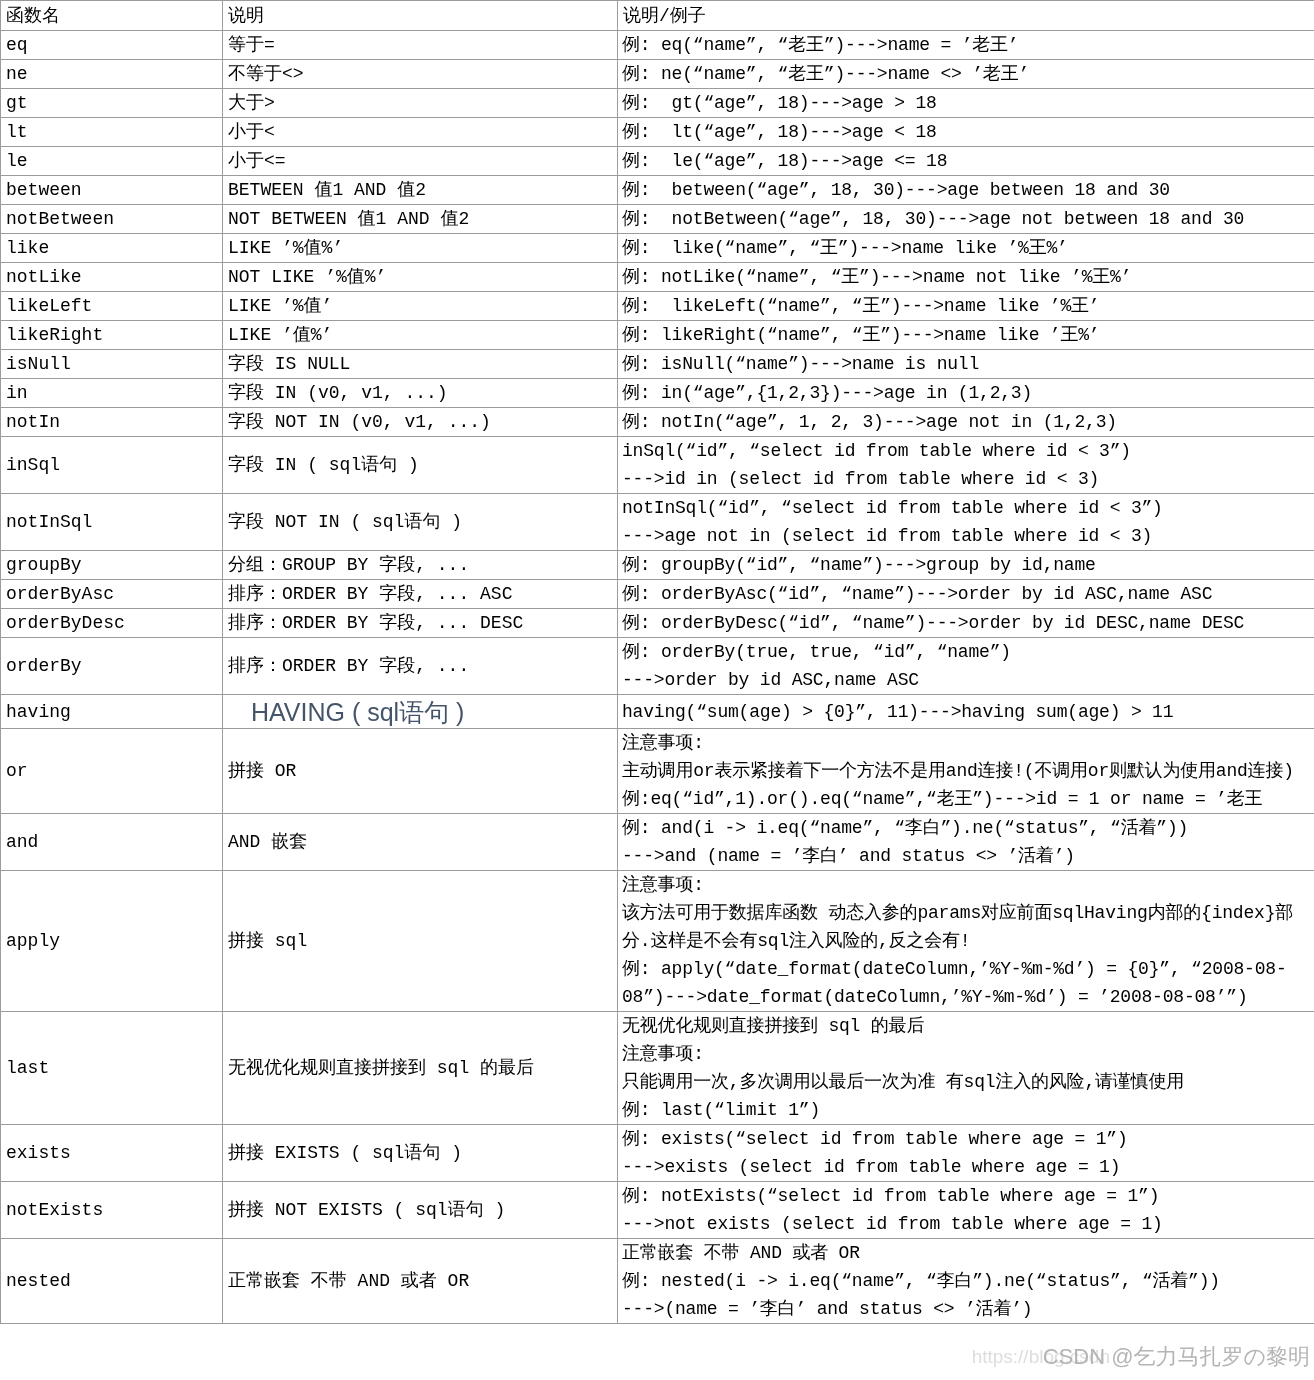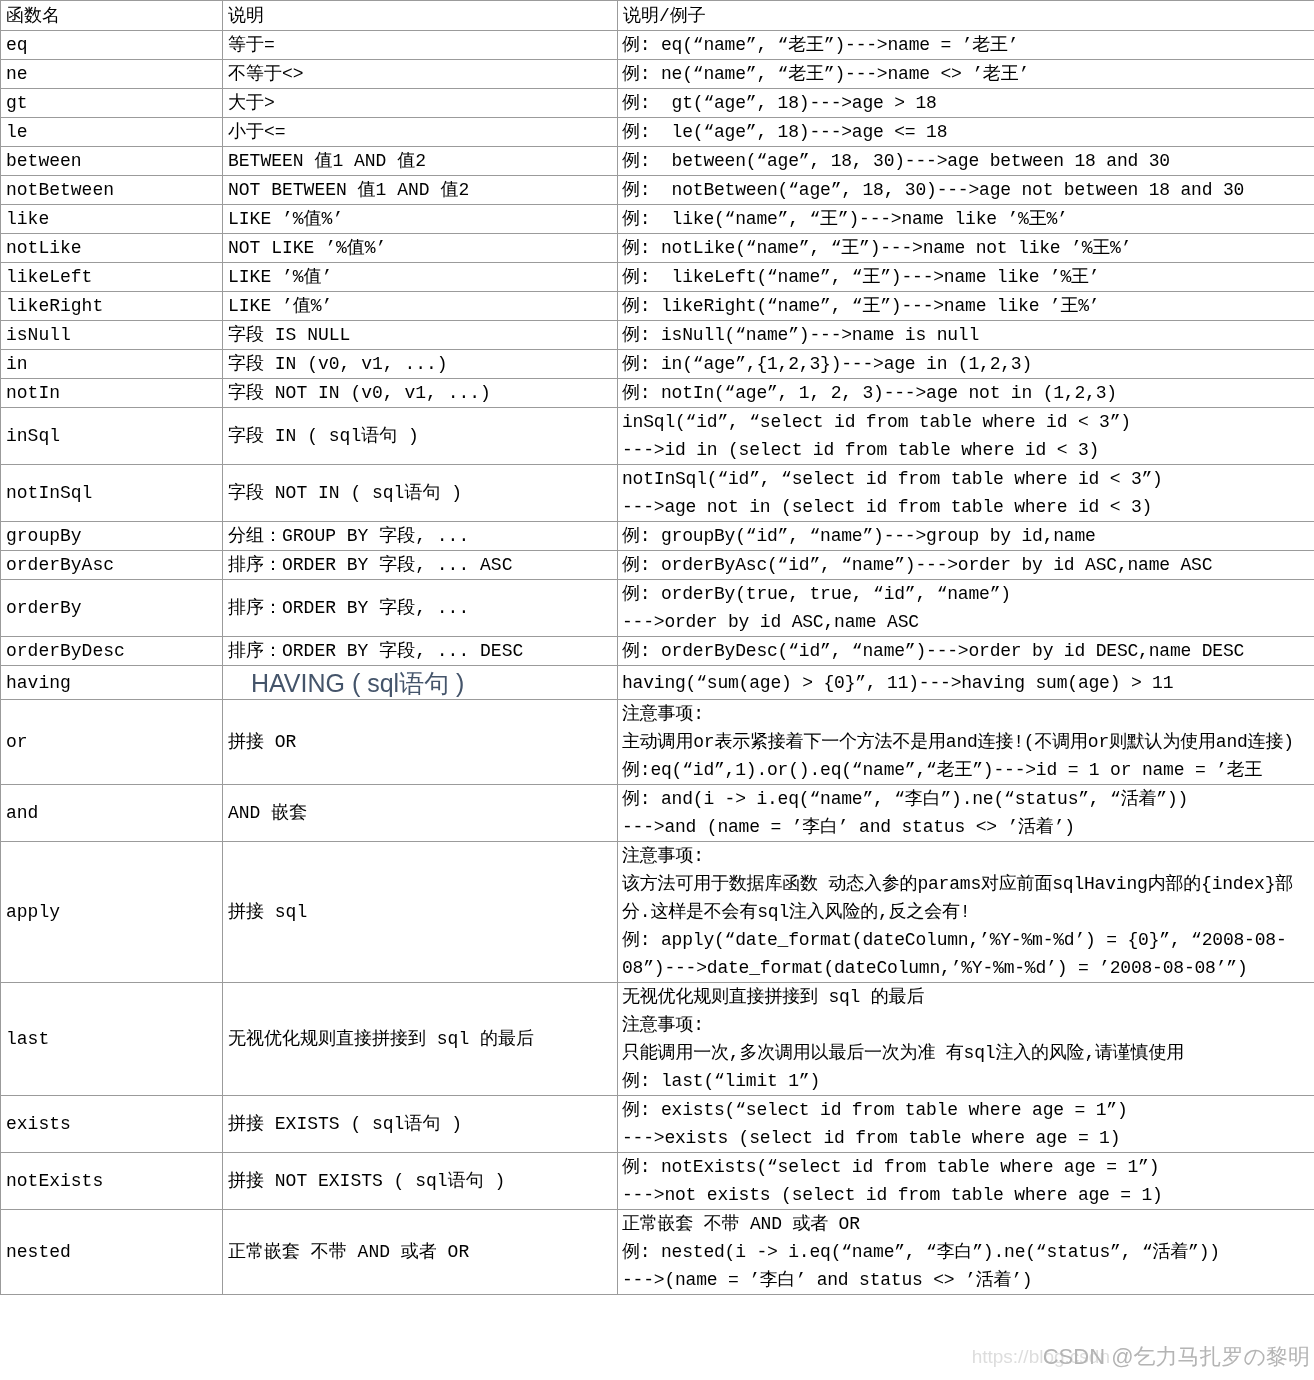--- a/index.html
+++ b/index.html
@@ -66,20 +66,25 @@
         <td class="col-fn" data-name="function-name-cell">ne</td>
         <td class="col-desc" data-name="description-cell">不等于&lt;&gt;</td>
         <td class="col-ex" data-name="example-cell">例: ne(“name”, “老王”)---&gt;name &lt;&gt; ’老王’</td>
       </tr>
       <tr data-name="table-row">
         <td class="col-fn" data-name="function-name-cell">gt</td>
         <td class="col-desc" data-name="description-cell">大于&gt;</td>
         <td class="col-ex" data-name="example-cell">例:  gt(“age”, 18)---&gt;age &gt; 18</td>
       </tr>
       <tr data-name="table-row">
+        <td class="col-fn" data-name="function-name-cell">lt</td>
+        <td class="col-desc" data-name="description-cell">小于&lt;</td>
+        <td class="col-ex" data-name="example-cell">例:  lt(“age”, 18)---&gt;age &lt; 18</td>
+      </tr>
+      <tr data-name="table-row">
         <td class="col-fn" data-name="function-name-cell">le</td>
         <td class="col-desc" data-name="description-cell">小于&lt;=</td>
         <td class="col-ex" data-name="example-cell">例:  le(“age”, 18)---&gt;age &lt;= 18</td>
       </tr>
       <tr data-name="table-row">
         <td class="col-fn" data-name="function-name-cell">between</td>
         <td class="col-desc" data-name="description-cell">BETWEEN 值1 AND 值2</td>
         <td class="col-ex" data-name="example-cell">例:  between(“age”, 18, 30)---&gt;age between 18 and 30</td>
       </tr>
       <tr data-name="table-row">
@@ -138,29 +143,29 @@
         <td class="col-fn" data-name="function-name-cell">groupBy</td>
         <td class="col-desc" data-name="description-cell">分组：GROUP BY 字段, ...</td>
         <td class="col-ex" data-name="example-cell">例: groupBy(“id”, “name”)---&gt;group by id,name</td>
       </tr>
       <tr data-name="table-row">
         <td class="col-fn" data-name="function-name-cell">orderByAsc</td>
         <td class="col-desc" data-name="description-cell">排序：ORDER BY 字段, ... ASC</td>
         <td class="col-ex" data-name="example-cell">例: orderByAsc(“id”, “name”)---&gt;order by id ASC,name ASC</td>
       </tr>
       <tr data-name="table-row">
+        <td class="col-fn" data-name="function-name-cell">orderByDesc</td>
+        <td class="col-desc" data-name="description-cell">排序：ORDER BY 字段, ... DESC</td>
+        <td class="col-ex" data-name="example-cell">例: orderByDesc(“id”, “name”)---&gt;order by id DESC,name DESC</td>
+      </tr>
+      <tr data-name="table-row">
         <td class="col-fn" data-name="function-name-cell">orderBy</td>
         <td class="col-desc" data-name="description-cell">排序：ORDER BY 字段, ...</td>
         <td class="col-ex" data-name="example-cell">例: orderBy(true, true, “id”, “name”)
 ---&gt;order by id ASC,name ASC</td>
-      </tr>
-      <tr data-name="table-row">
-        <td class="col-fn" data-name="function-name-cell">orderByDesc</td>
-        <td class="col-desc" data-name="description-cell">排序：ORDER BY 字段, ... DESC</td>
-        <td class="col-ex" data-name="example-cell">例: orderByDesc(“id”, “name”)---&gt;order by id DESC,name DESC</td>
       </tr>
       <tr data-name="table-row">
         <td class="col-fn" data-name="function-name-cell">having</td>
         <td class="col-desc accent-cell" data-name="description-cell">HAVING ( sql语句 )</td>
         <td class="col-ex" data-name="example-cell">having(“sum(age) &gt; {0}”, 11)---&gt;having sum(age) &gt; 11</td>
       </tr>
       <tr data-name="table-row">
         <td class="col-fn" data-name="function-name-cell">or</td>
         <td class="col-desc" data-name="description-cell">拼接 OR</td>
         <td class="col-ex" data-name="example-cell">注意事项:

